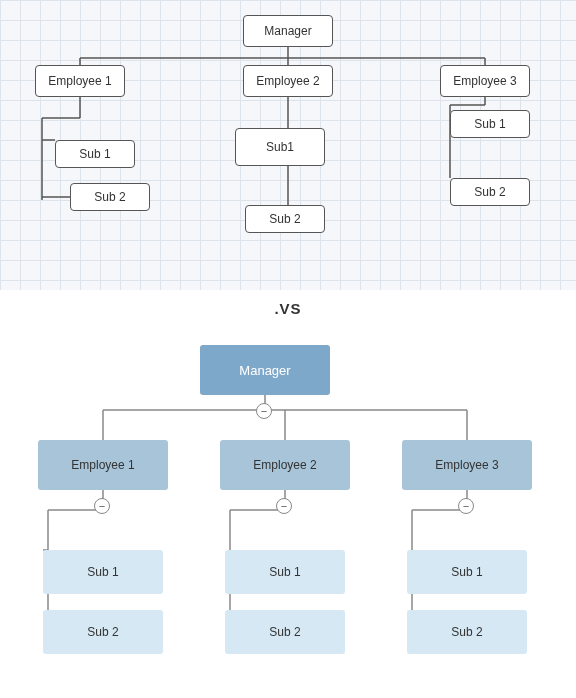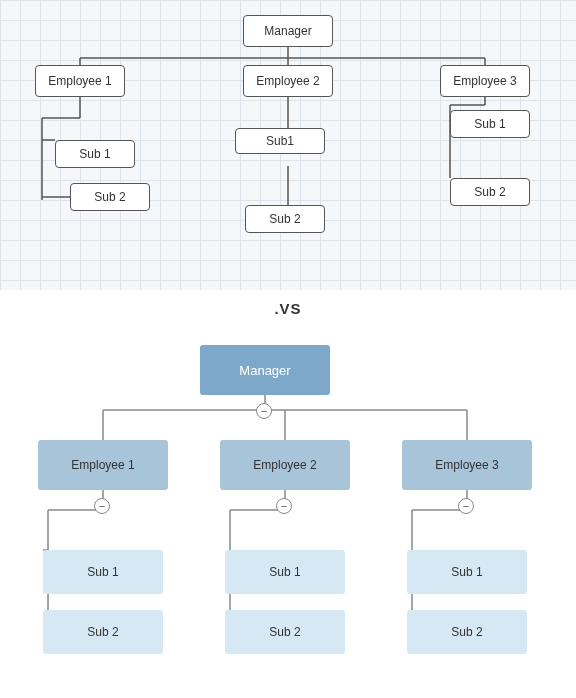--- a/index.html
+++ b/index.html
@@ -68,21 +68,21 @@
     
     .td-emp1 { width: 90px; height: 32px; left: 35px; top: 65px; }
     
     .td-emp2 { width: 90px; height: 32px; left: 243px; top: 65px; }
     
     .td-emp3 { width: 90px; height: 32px; left: 440px; top: 65px; }
     
     .td-sub1a { width: 80px; height: 28px; left: 55px; top: 140px; }
     .td-sub2a { width: 80px; height: 28px; left: 70px; top: 183px; }
     
-    .td-sub1b { width: 90px; height: 26px; left: 235px; top: 128px; }
+    .td-sub1b { width: 90px; height: 38px; left: 235px; top: 128px; }
     .td-sub2b { width: 80px; height: 28px; left: 245px; top: 205px; }
     
     .td-sub1c { width: 80px; height: 28px; left: 450px; top: 110px; }
     .td-sub2c { width: 80px; height: 28px; left: 450px; top: 178px; }
 
     
     .top-svg {
       position: absolute;
       top: 0; left: 0;
       width: 100%; height: 290px;

